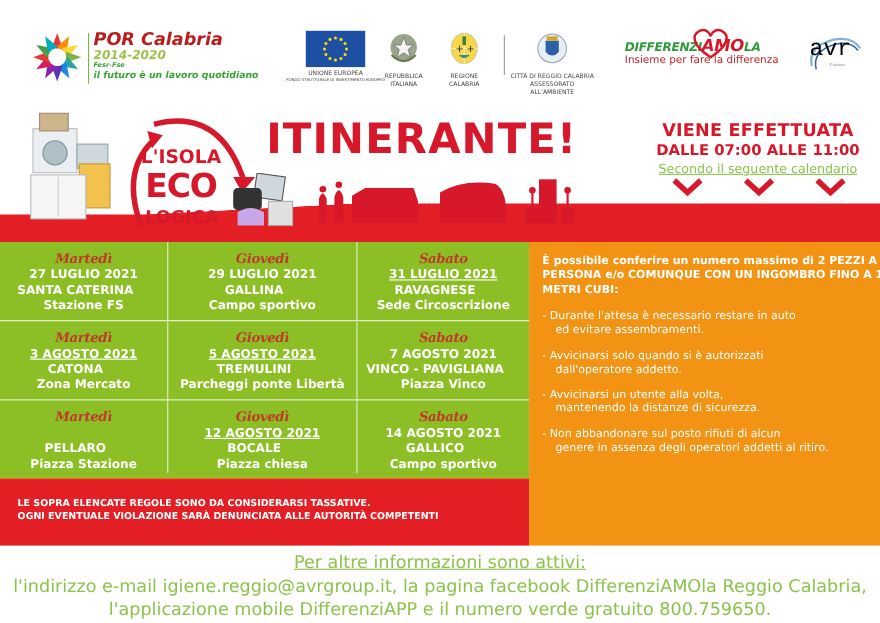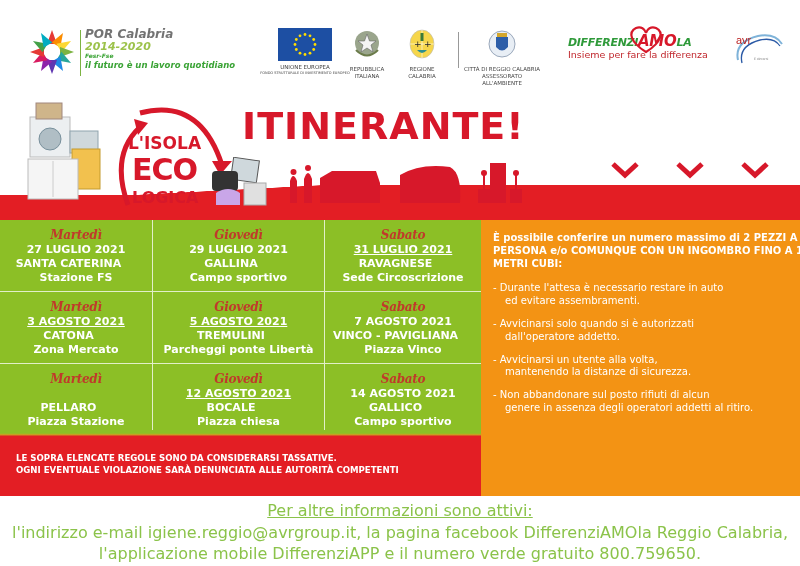--- a/index.html
+++ b/index.html
@@ -5,38 +5,38 @@
   * { box-sizing: border-box; margin: 0; padding: 0; }
   html, body { width: 800px; height: 566px; overflow: hidden; background: #ffffff; }
   body { position: relative; font-family: "DejaVu Sans", sans-serif; }
 
   
   .logos { position: absolute; top: 0; left: 0; width: 800px; height: 95px; background: #fff; }
   .por { position: absolute; left: 28px; top: 28px; width: 200px; height: 52px; }
   .por-flower { position: absolute; left: 0; top: 0; width: 48px; height: 48px; }
   .por-sep { position: absolute; left: 52px; top: 2px; width: 1px; height: 46px; background: #7cb342; }
   .por-text { position: absolute; left: 57px; top: 0; line-height: 1; font-family: "DejaVu Sans", sans-serif; font-style: italic; }
-  .por-title { font-size: 12px; font-weight: bold; color: #737373; }
+  .por-title { font-size: 16px; font-weight: bold; color: #b91c1c; }
   .por-years { font-size: 11px; font-weight: bold; color: #9cc24a; margin-top: 1px; }
   .por-fesr { font-size: 6px; font-weight: bold; color: #3aa335; margin-top: 1px; }
   .por-tagline { font-size: 8.5px; font-weight: bold; color: #3aa335; margin-top: 2px; white-space: nowrap; }
 
   .inst { position: absolute; top: 28px; text-align: center; font-size: 5.5px; color: #444; line-height: 1.25; font-family: "DejaVu Sans", sans-serif; }
   .eu-flag { width: 54px; height: 33px; background: #1d4fa3; margin: 0 auto 3px; position: relative; }
   .eu-flag svg { position: absolute; left: 0; top: 0; }
   .emblem { width: 30px; height: 33px; margin: 0 auto 3px; }
   .vsep { position: absolute; left: 458px; top: 32px; width: 1px; height: 36px; background: #999; }
 
   .diff { position: absolute; left: 568px; top: 32px; width: 150px; height: 40px; }
   .diff-top { font-size: 11px; font-weight: bold; font-style: italic; color: #2f9a3a; letter-spacing: -0.3px; white-space: nowrap; }
   .diff-top .amo { color: #d7182a; font-size: 15px; }
   .diff-heart { position: absolute; left: 58px; top: -8px; }
   .diff-sub { font-size: 9.5px; color: #c0272d; white-space: nowrap; margin-top: -1px; }
   .avr { position: absolute; left: 730px; top: 32px; width: 55px; height: 35px; }
-  .avr-text { position: absolute; left: 6px; top: 2px; font-size: 11px; color: #b91c1c; font-family: Liberation Sans, sans-serif; }
+  .avr-text { position: absolute; left: 6px; top: 2px; font-size: 21px; color: #000000; font-family: Liberation Mono, monospace; }
   .avr-sub { position: absolute; left: 24px; top: 25px; font-size: 3px; color: #777; }
 
   
   .hero { position: absolute; top: 95px; left: 0; width: 800px; height: 130px; }
   .red-band { position: absolute; left: 0; top: 100px; width: 800px; height: 30px; background: #e31e24; }
   .red-band-top { position: absolute; left: 0; top: 90px; width: 800px; height: 14px;
     background: linear-gradient(177deg, transparent 0 30%, #e31e24 31%); }
 
   .appliances { position: absolute; left: 26px; top: 2px; width: 90px; height: 115px; }
   .isola { position: absolute; left: 110px; top: 10px; width: 130px; height: 108px; }
@@ -239,20 +239,25 @@
       <rect x="198" y="36" width="12" height="14"></rect>
       <rect x="210" y="10" width="16" height="40"></rect>
       <rect x="230" y="36" width="12" height="14"></rect>
       <line x1="204" y1="36" x2="204" y2="22" stroke="#d7182a" stroke-width="2"></line>
       <circle cx="204" cy="20" r="3"></circle>
       <line x1="236" y1="36" x2="236" y2="22" stroke="#d7182a" stroke-width="2"></line>
       <circle cx="236" cy="20" r="3"></circle>
     </g>
   </svg>
 
+  <div class="viene">
+    <div class="viene-1">VIENE EFFETTUATA</div>
+    <div class="viene-2">DALLE 07:00 ALLE 11:00</div>
+    <div class="viene-3">Secondo il seguente calendario</div>
+  </div>
 
   <div class="chevrons">
     <svg class="chev" viewBox="0 0 30 18">
         <polyline points="3,3 15,14 27,3" fill="none" stroke="#d7182a" stroke-width="5"></polyline>
       </svg>
     <svg class="chev" viewBox="0 0 30 18">
         <polyline points="3,3 15,14 27,3" fill="none" stroke="#d7182a" stroke-width="5"></polyline>
       </svg>
     <svg class="chev" viewBox="0 0 30 18">
         <polyline points="3,3 15,14 27,3" fill="none" stroke="#d7182a" stroke-width="5"></polyline>

